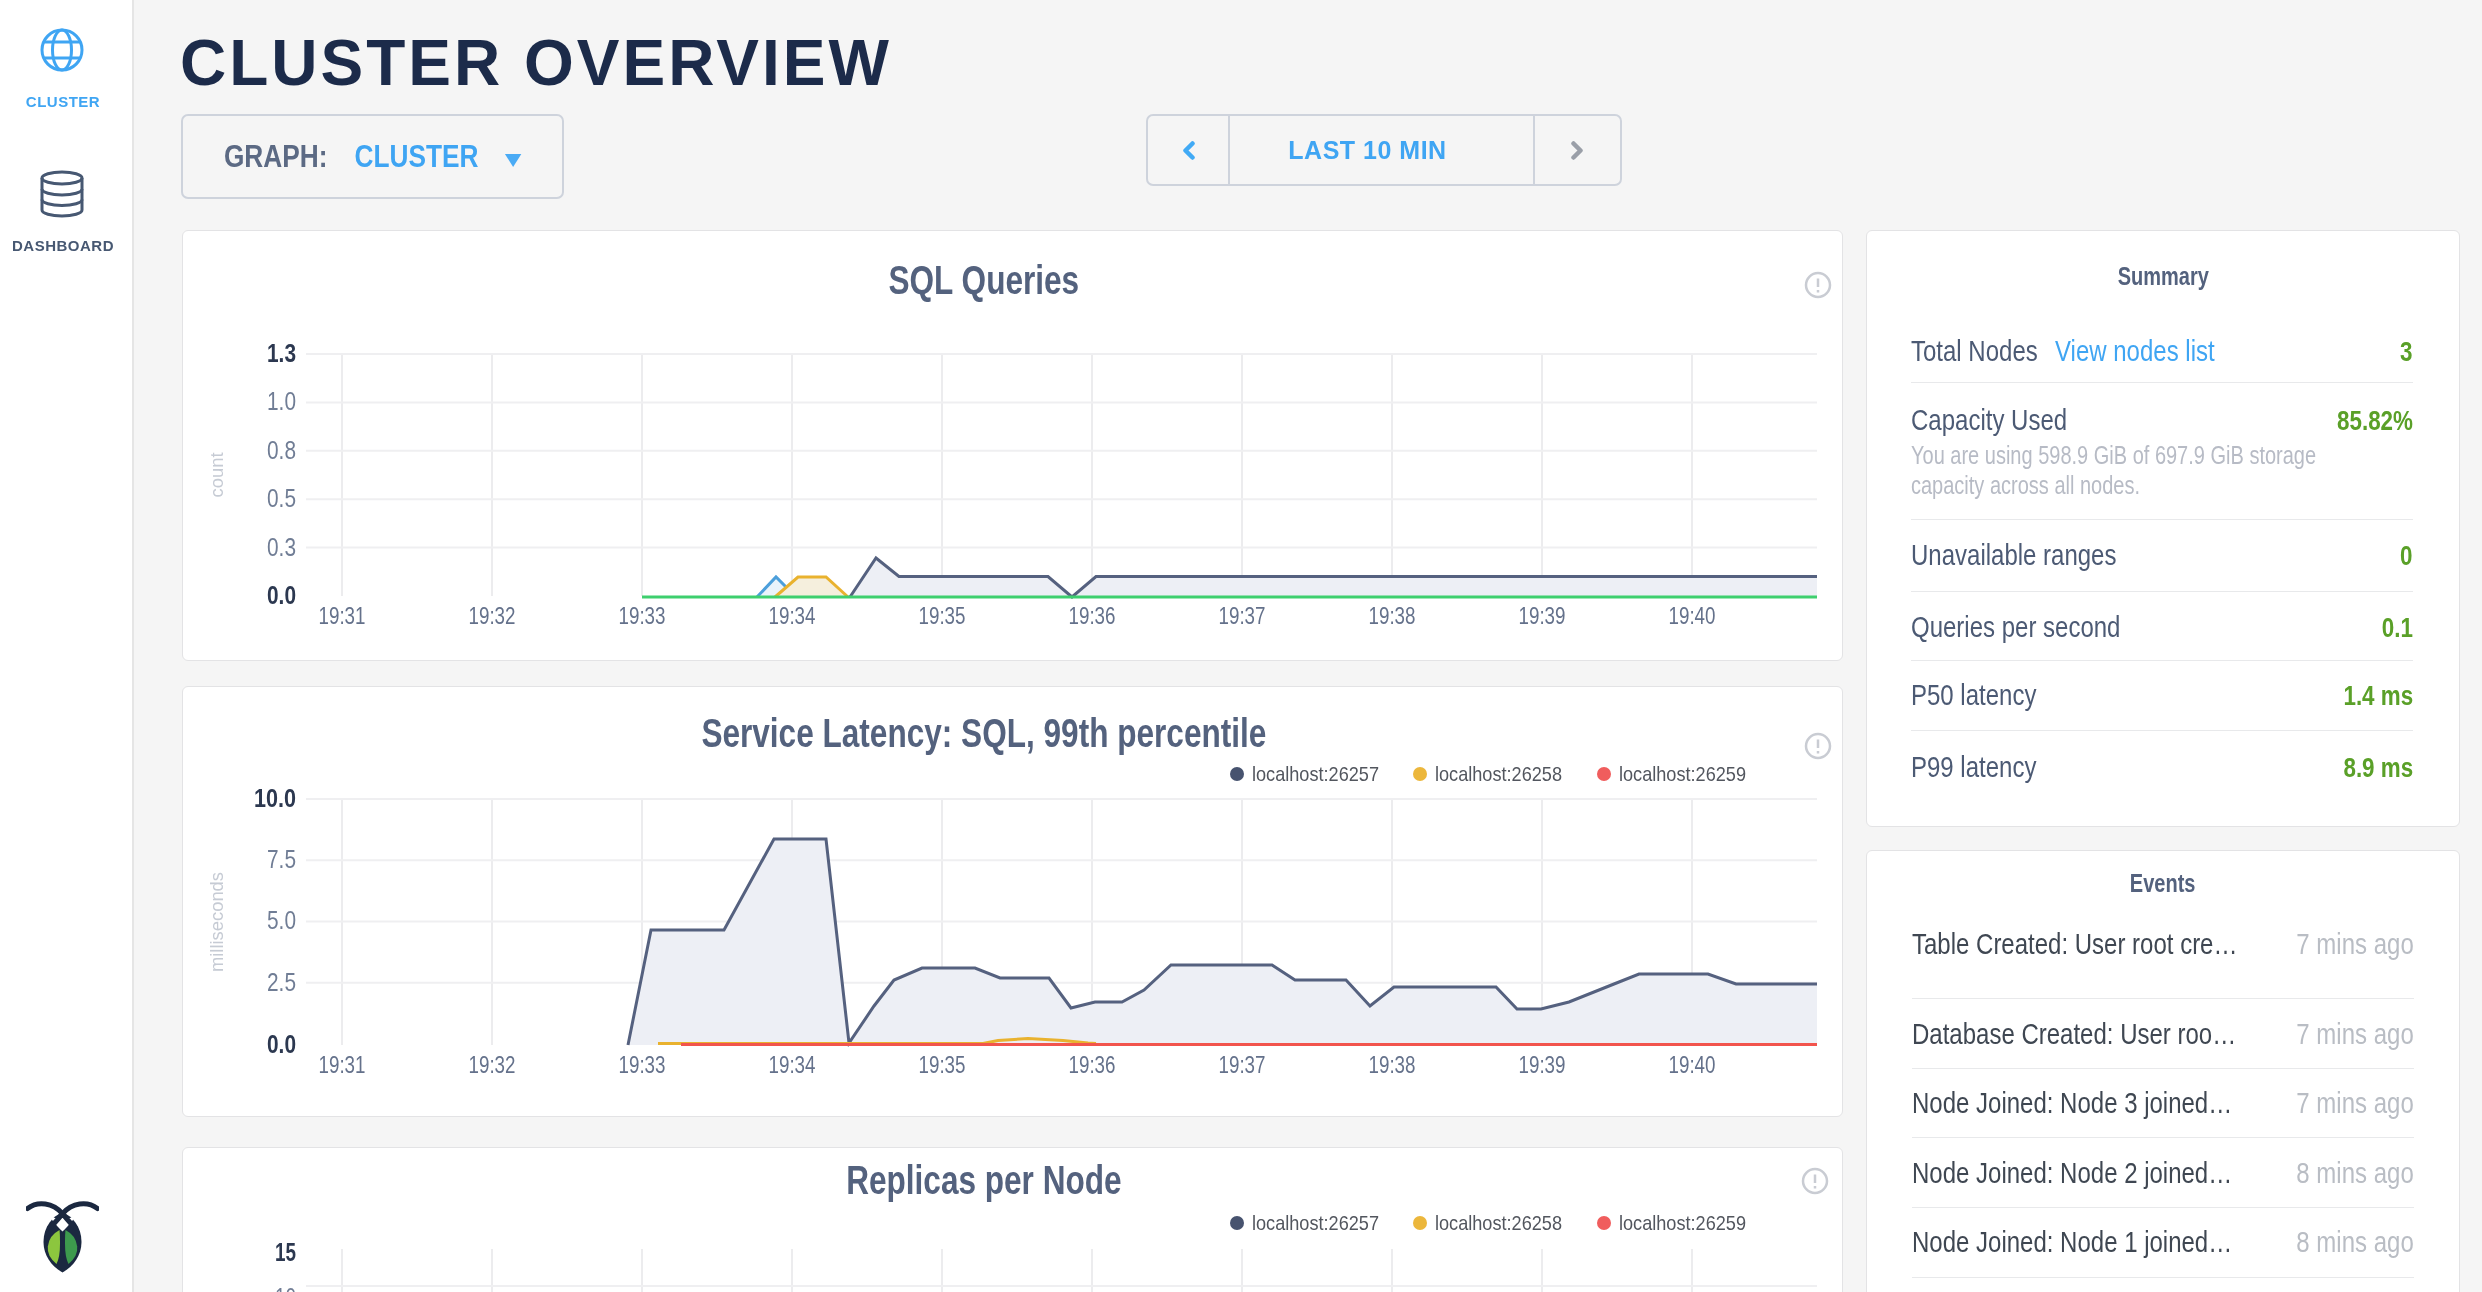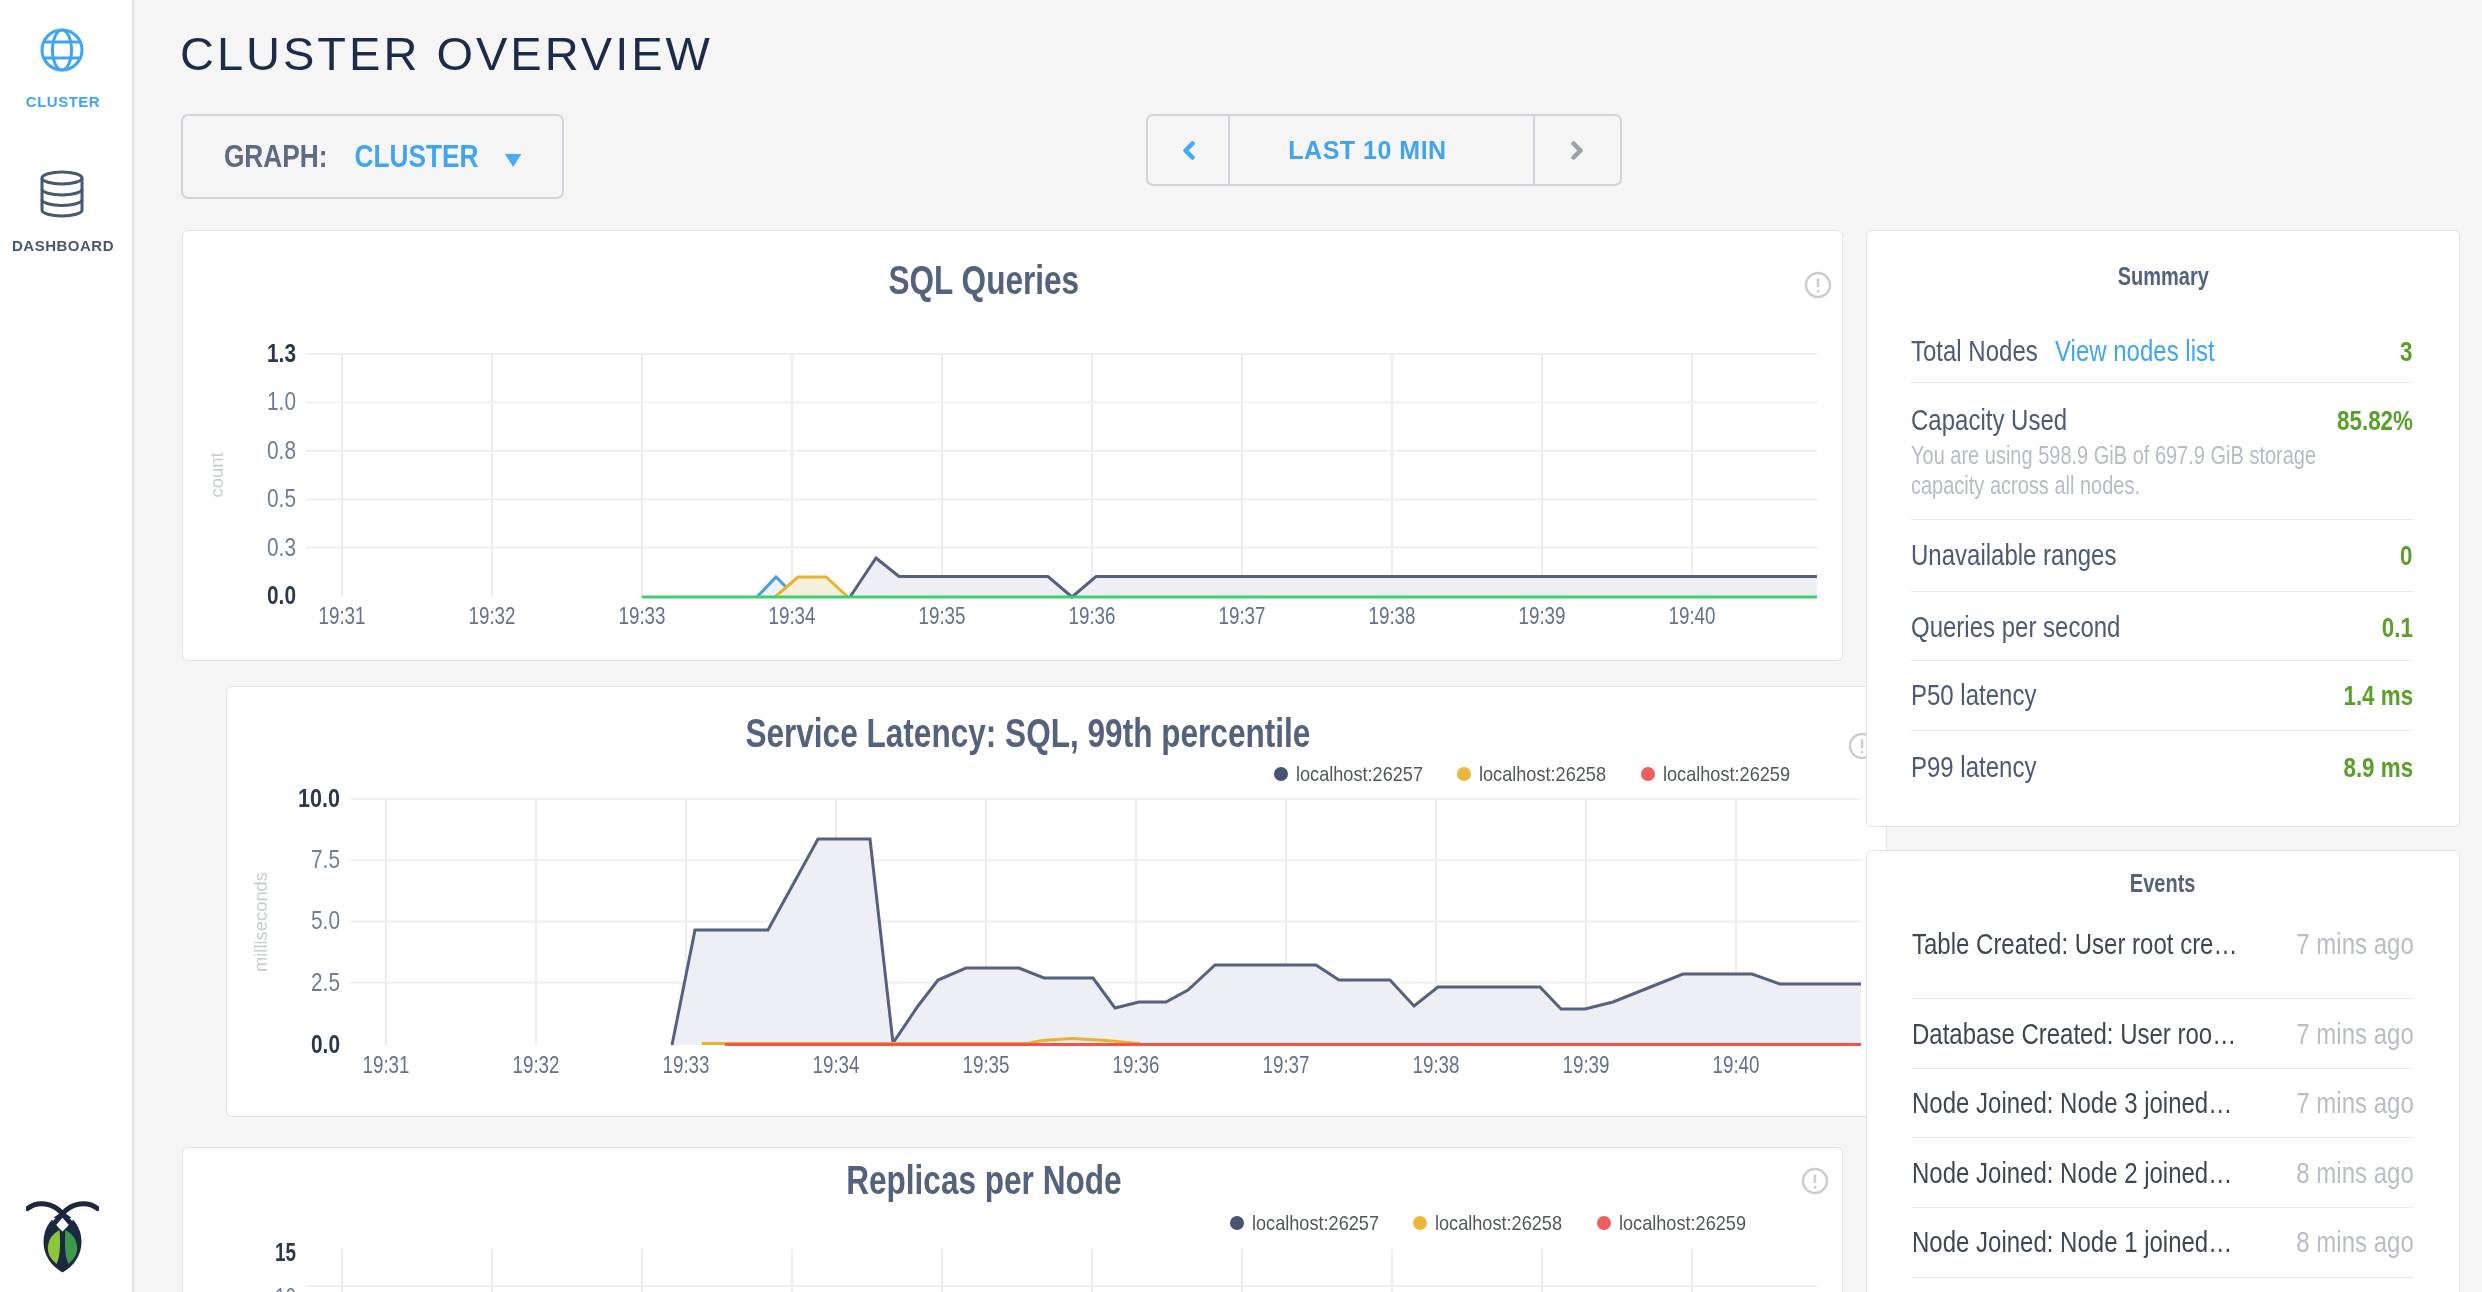--- a/index.html
+++ b/index.html
@@ -6,21 +6,21 @@
   html,body { width:2482px; height:1292px; overflow:hidden; background:#f5f5f5;
     font-family:"Liberation Sans", sans-serif; }
   .abs { position:absolute; }
   .t  { display:inline-block; transform:scaleX(0.8); transform-origin:0 50%; white-space:nowrap; }
   .tc { display:inline-block; transform:scaleX(0.77); transform-origin:50% 50%; white-space:nowrap; }
   #sidebar { position:absolute; left:0; top:0; width:134px; height:1292px;
     background:#ffffff; border-right:2px solid #e5e5e5; }
   .side-label { position:absolute; width:126px; text-align:center; font-weight:bold;
     font-size:15px; letter-spacing:0.5px; }
   #main { position:absolute; left:134px; top:0; width:2348px; height:1292px; }
-  h1 { position:absolute; left:46px; top:26px; font-size:47px; font-weight:normal;
+  h1 { position:absolute; left:46px; top:26px; font-size:64px; font-weight:bold;
     letter-spacing:3px; color:#1c2b4a; }
   .ctrl { position:absolute; top:114px; height:85px; border:2px solid #ced3dc;
     border-radius:7px; }
   .ctrl-inner { position:absolute; top:0; left:0; right:0; bottom:0;
     display:flex; align-items:center; justify-content:center;
     font-size:32px; font-weight:bold; letter-spacing:0; color:#5c6a84;
     transform:scaleX(0.82); }
   .blue { color:#3fa5f3; }
   .caret { display:inline-block; width:0; height:0; border-left:10px solid transparent;
     border-right:10px solid transparent; border-top:13px solid #4aabf5; margin-top:7px;}
@@ -125,21 +125,21 @@
       <polygon points="574,366 593,346 613,366" fill="#eaf3fb"></polygon>
       <path d="M574 366 L593 346 L613 366" fill="none" stroke="#4c9fdb" stroke-width="3"></path>
       <polygon points="592,366 615,346 643,346 665,366" fill="#f5efdd"></polygon>
       <path d="M592 366 L615 346 L643 346 L665 366" fill="none" stroke="#e9b22e" stroke-width="3"></path>
       <polygon points="667,366 693,327 716,345.5 865,345.5 889,366 913,345.5 1634,345.5 1634,366" fill="#edeff5"></polygon>
       <path d="M667 366 L693 327 L716 345.5 L865 345.5 L889 366 L913 345.5 L1634 345.5" fill="none" stroke="#55617f" stroke-width="3"></path>
       <path d="M459 366 H1634" fill="none" stroke="#3ecf6e" stroke-width="3"></path>
     </svg>
   </div>
 
-  <div class="card" id="chart2" style="left:48px; top:686px; width:1661px; height:431px;margin-left:44px;">
+  <div class="card" id="chart2" style="left:48px; top:686px; width:1661px; height:431px;">
     <div class="chart-title" style="top:23px;"><span class="tc">Service Latency: SQL, 99th percentile</span></div>
     <svg class="abs" style="left:1621px; top:45px;" width="28" height="28" viewBox="0 0 28 28">
       <circle cx="14" cy="14" r="12" fill="none" stroke="#c9ccd3" stroke-width="2.5"></circle>
       <path d="M14 7.5 V16 M14 19 V21.5" stroke="#c9ccd3" stroke-width="2.5"></path>
     </svg>
     <g>
     <svg class="abs" style="left:0; top:0;" width="1661" height="431" viewBox="0 0 1661 431">
       <g font-size="21" fill="#52565e">
         <circle cx="1054" cy="87" r="7" fill="#47536f"></circle>
             <text x="1069" y="94" textLength="127" lengthAdjust="spacingAndGlyphs">localhost:26257</text>

